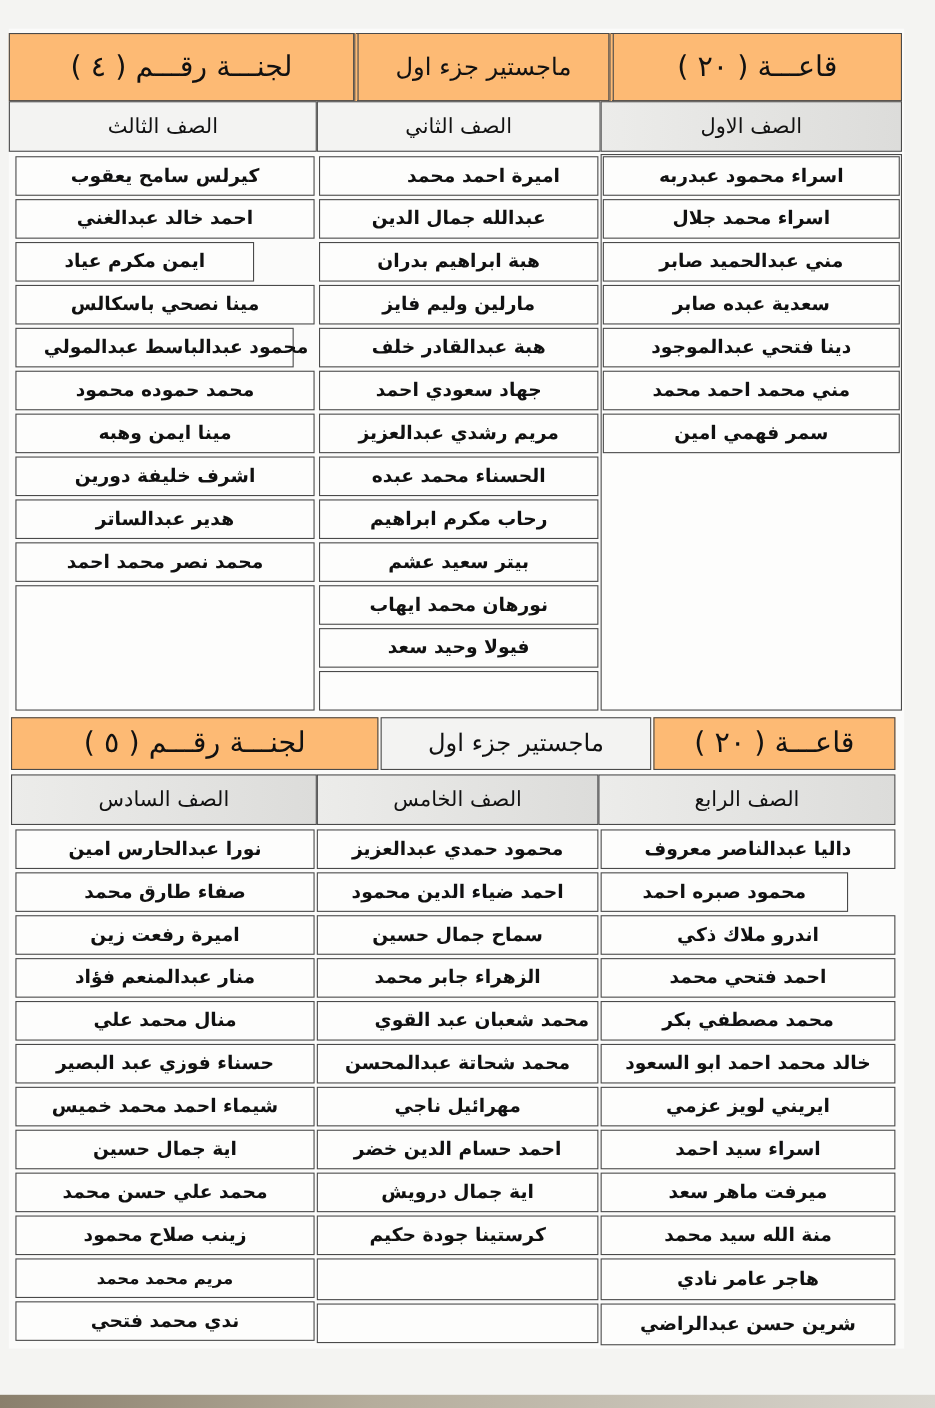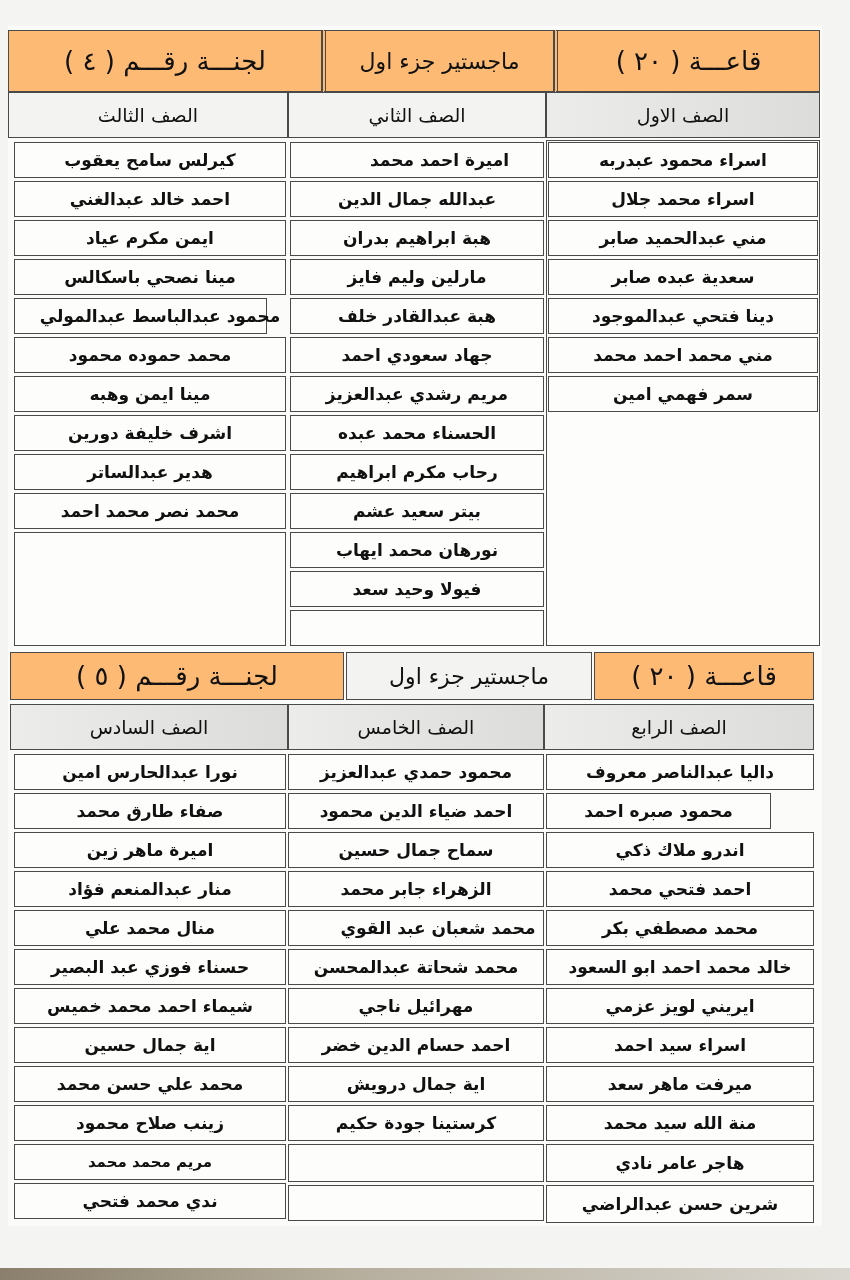--- a/index.html
+++ b/index.html
@@ -140,21 +140,21 @@
   <div class="cell" style="left:290px;top:610px;width:254px;height:36px;">
       <span></span>
     </div>
 
   <div class="cell" style="left:14px;top:142px;width:272px;height:36px;">
       <span>كيرلس سامح يعقوب</span>
     </div>
   <div class="cell" style="left:14px;top:181px;width:272px;height:36px;">
       <span>احمد خالد عبدالغني</span>
     </div>
-  <div class="cell" style="left:14px;top:220px;width:272px;height:36px;">
+  <div class="cell" style="left:14px;top:220px;width:217px;height:36px;">
       <span>ايمن مكرم عياد</span>
     </div>
   <div class="cell" style="left:14px;top:259px;width:272px;height:36px;">
       <span>مينا نصحي باسكالس</span>
     </div>
   <div class="cell" style="left:14px;top:298px;width:253px;height:36px;padding-left:39px;">
       <span>محمود عبدالباسط عبدالمولي</span>
     </div>
   <div class="cell" style="left:14px;top:337px;width:272px;height:36px;">
       <span>محمد حموده محمود</span>
@@ -269,21 +269,21 @@
       <span></span>
     </div>
 
   <div class="cell" style="left:14px;top:754px;width:272px;height:36px;">
       <span>نورا عبدالحارس امين</span>
     </div>
   <div class="cell" style="left:14px;top:793px;width:272px;height:36px;">
       <span>صفاء طارق محمد</span>
     </div>
   <div class="cell" style="left:14px;top:832px;width:272px;height:36px;">
-      <span>اميرة ماهر زين</span>
+      <span>اميرة رفعت زين</span>
     </div>
   <div class="cell" style="left:14px;top:871px;width:272px;height:36px;">
       <span>منار عبدالمنعم فؤاد</span>
     </div>
   <div class="cell" style="left:14px;top:910px;width:272px;height:36px;">
       <span>منال محمد علي</span>
     </div>
   <div class="cell" style="left:14px;top:949px;width:272px;height:36px;">
       <span>حسناء فوزي عبد البصير</span>
     </div>

